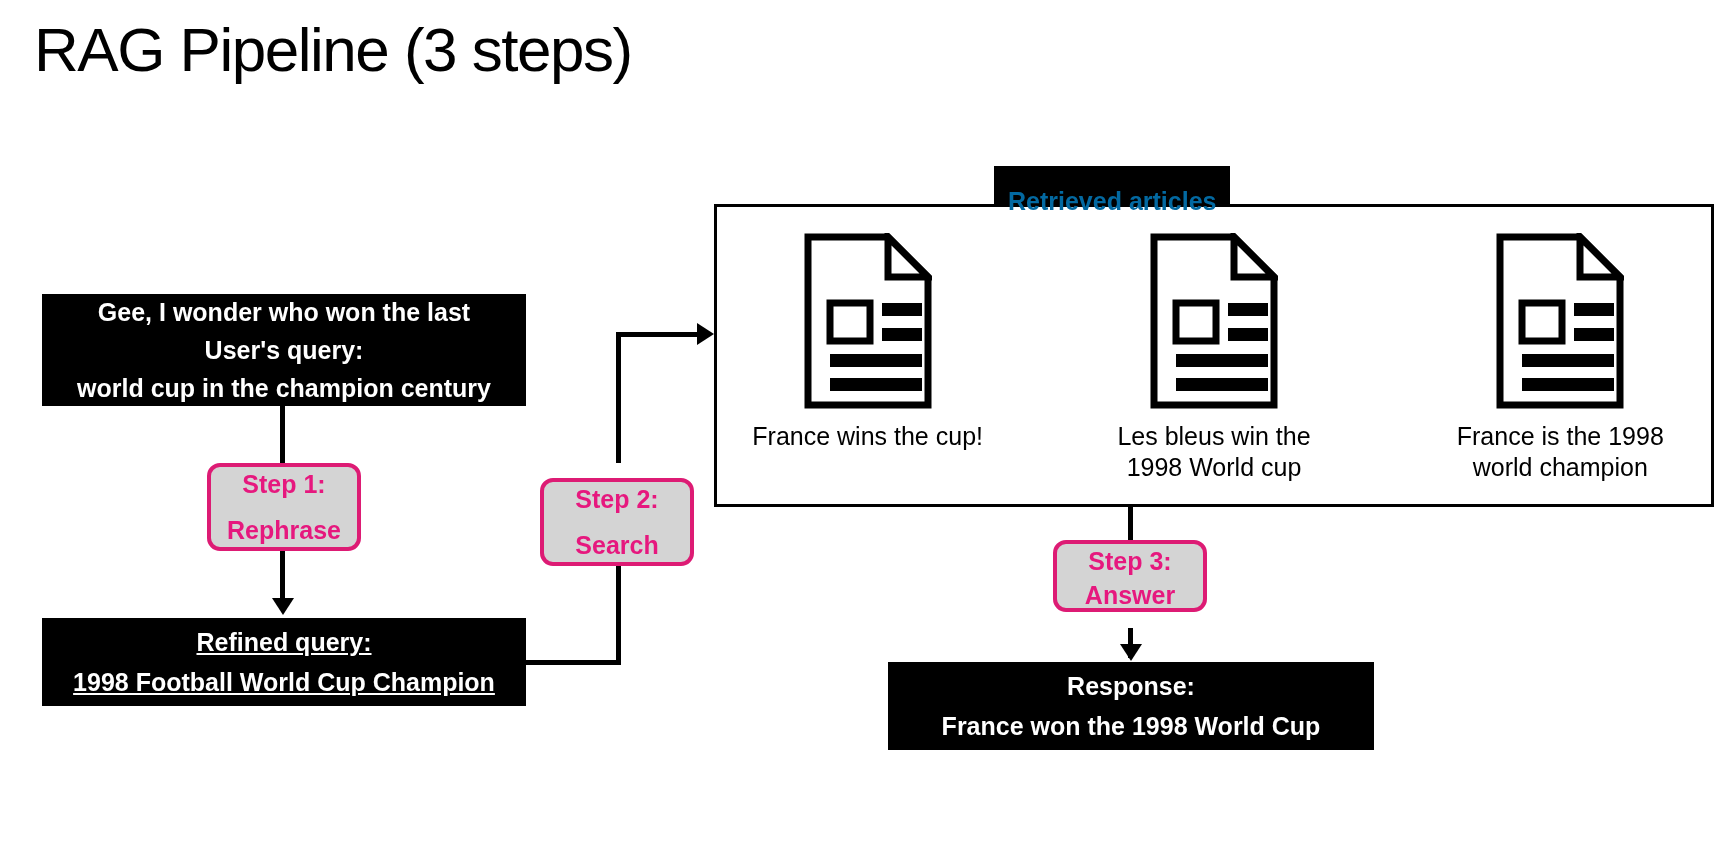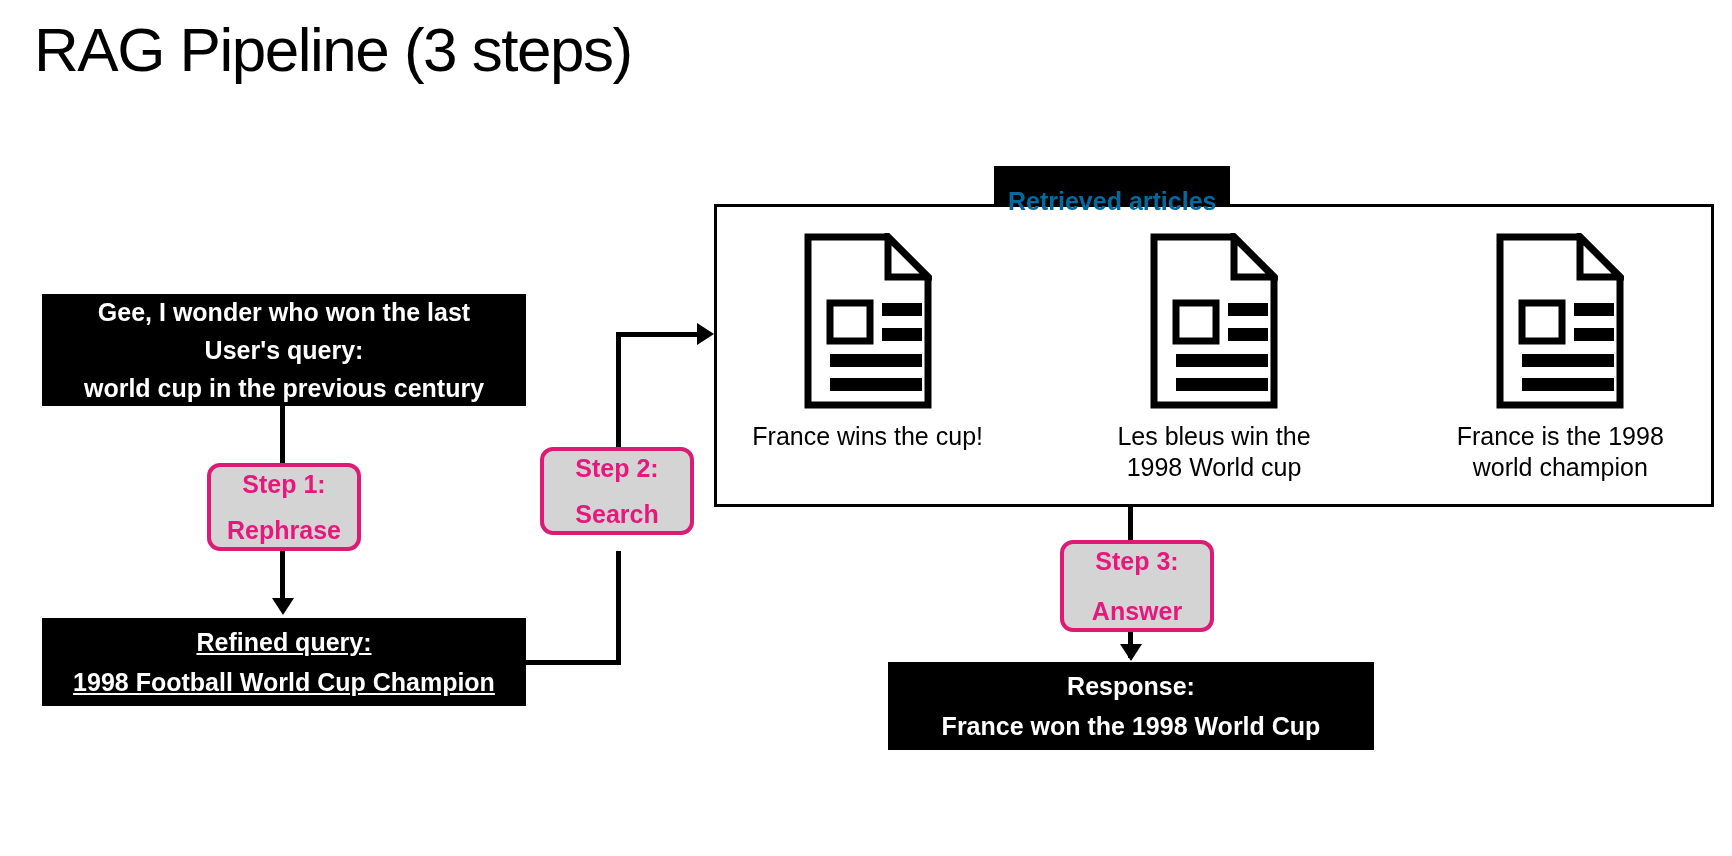--- a/index.html
+++ b/index.html
@@ -82,22 +82,22 @@
     flex-direction: column;
     align-items: center;
     justify-content: space-between;
     text-align: center;
     box-sizing: border-box;
     z-index: 5;
   }
   .step-badge .line { white-space: nowrap; }
 
   #step1-badge { left: 207px; top: 463px; width: 154px; height: 88px; }
-  #step2-badge { left: 540px; top: 447px; width: 154px; height: 88px; }
-  #step3-badge { left: 1053px; top: 540px; width: 154px; height: 92px; margin-left: 7px; }
+  #step2-badge { left: 540px; top: 478px; width: 154px; height: 88px; }
+  #step3-badge { left: 1053px; top: 540px; width: 154px; height: 72px; }
 
   
   #retrieved-label {
     position: absolute;
     left: 994px; top: 166px;
     height: 38px;
     padding: 16px 14px;
     background: #000000;
     color: #0369a1;
     font-size: 25px;
@@ -181,21 +181,21 @@
   <div class="arrowhead-right" style="left:697px; top:323px;"></div>
 
   <div class="vline" style="left:1128px; top:507px; width:5px; height:36px;"></div>
 
   <div class="vline" style="left:1128px; top:628px; width:5px; height:30px;"></div>
   <div class="arrowhead-down" style="left:1120px; top:644px;"></div>
 
   <div class="blackbox" id="user-query-box">
     <div class="line">Gee, I wonder who won the last</div>
     <div class="line">User's query:</div>
-    <div class="line">world cup in the previous century</div>
+    <div class="line">world cup in the champion century</div>
   </div>
 
   <div class="step-badge" id="step1-badge">
     <div class="line">Step 1:</div>
     <div class="line">Rephrase</div>
   </div>
 
   <div class="step-badge" id="step2-badge">
     <div class="line">Step 2:</div>
     <div class="line">Search</div>

